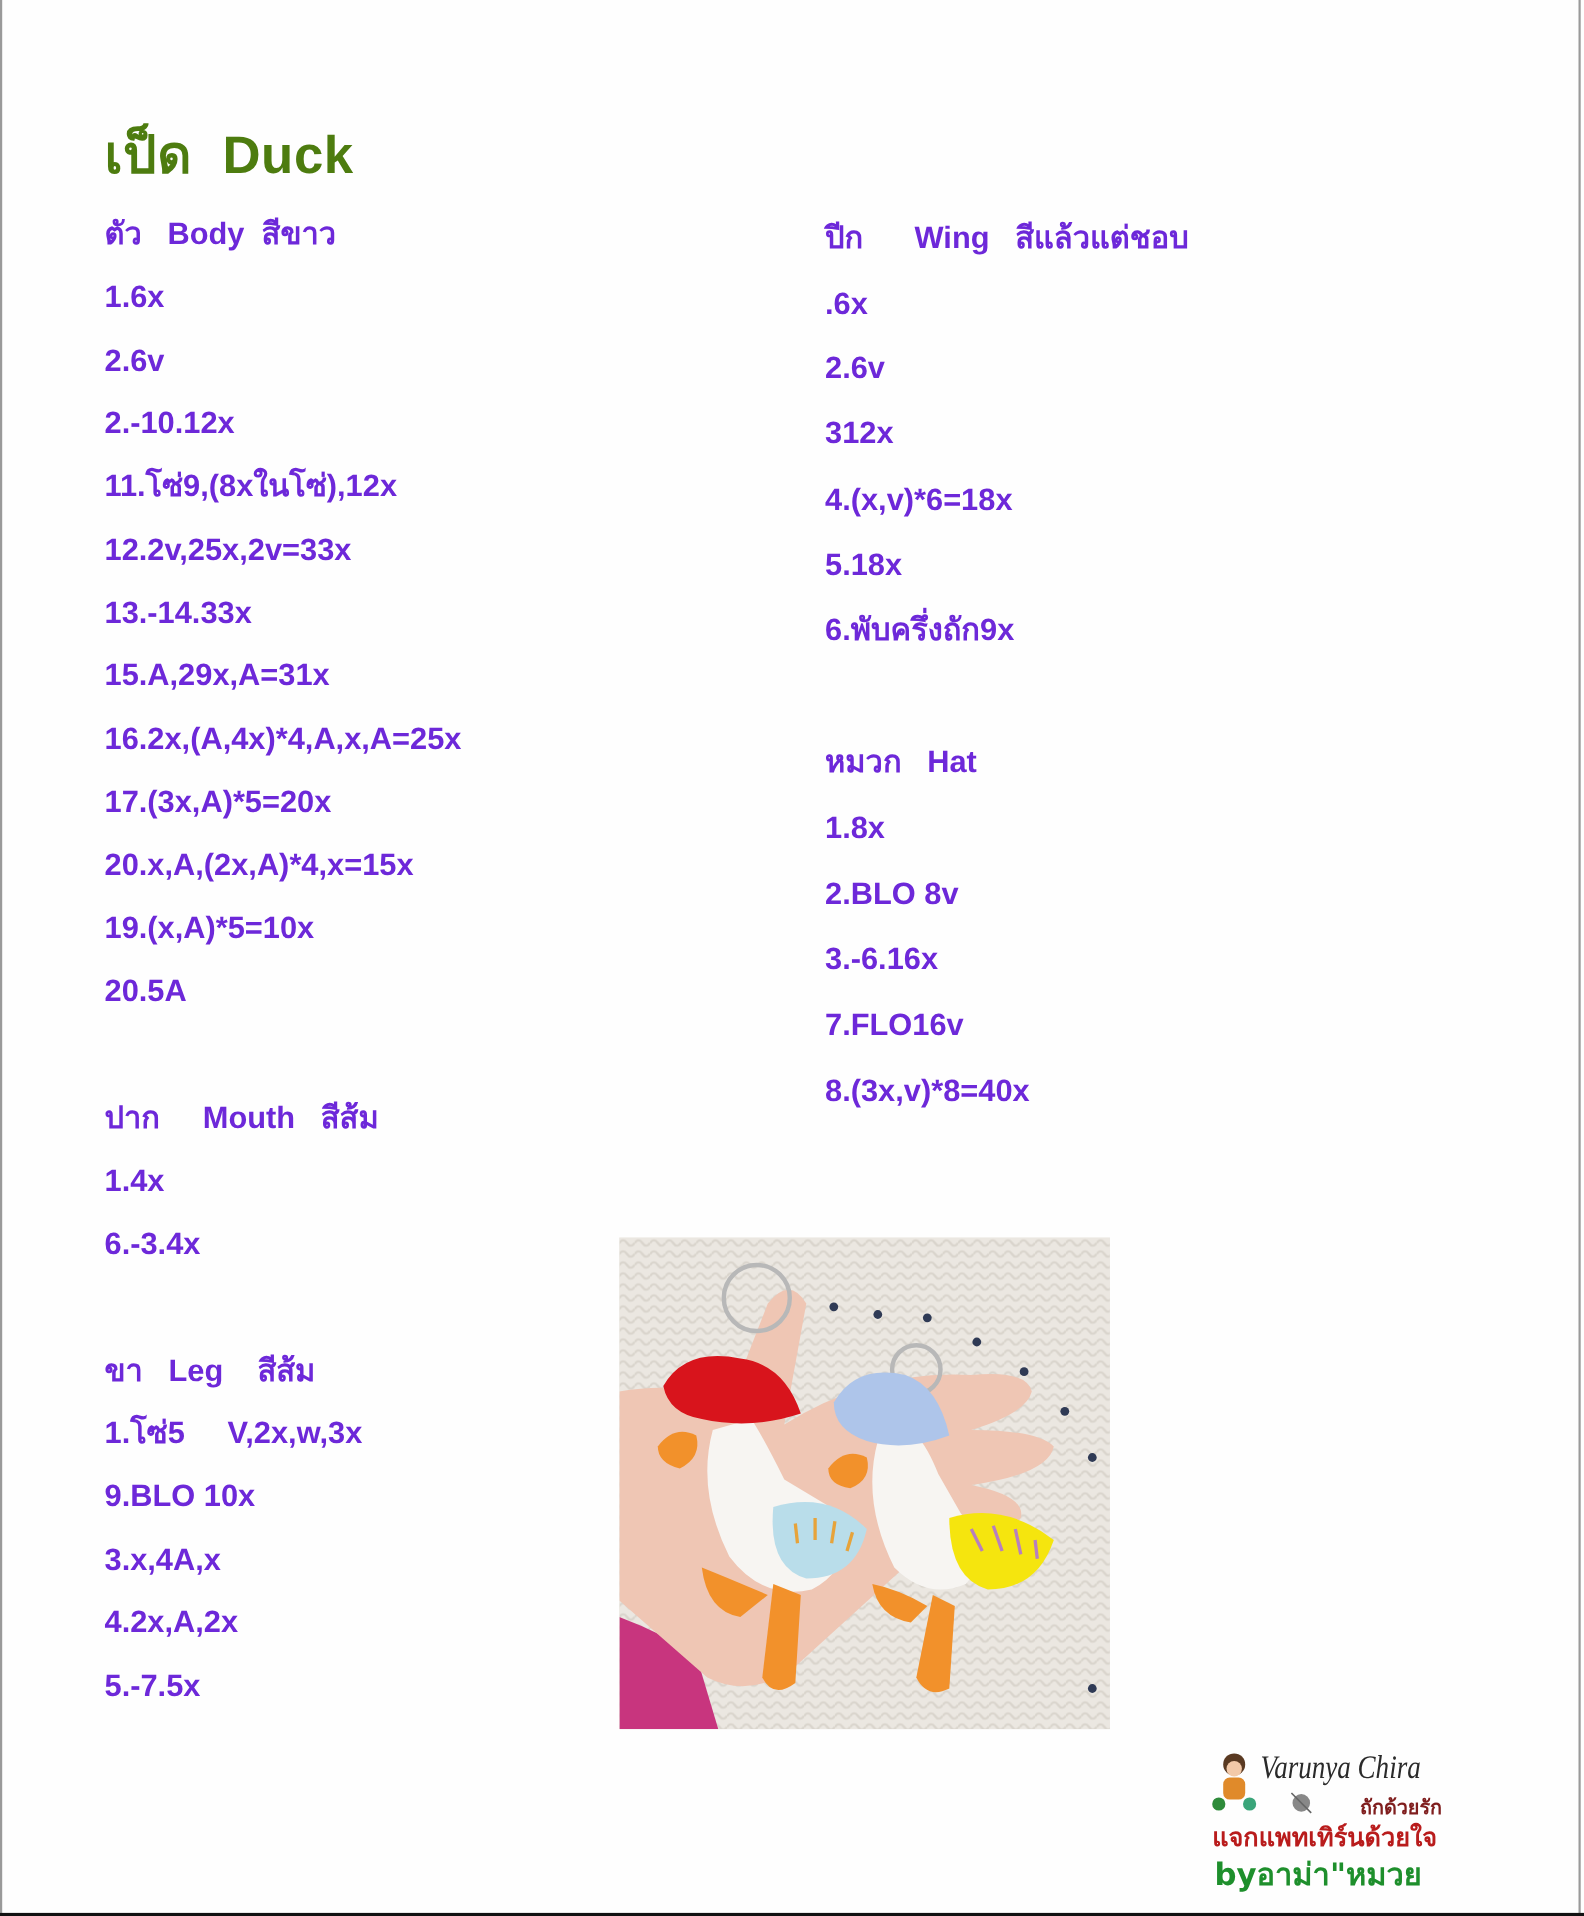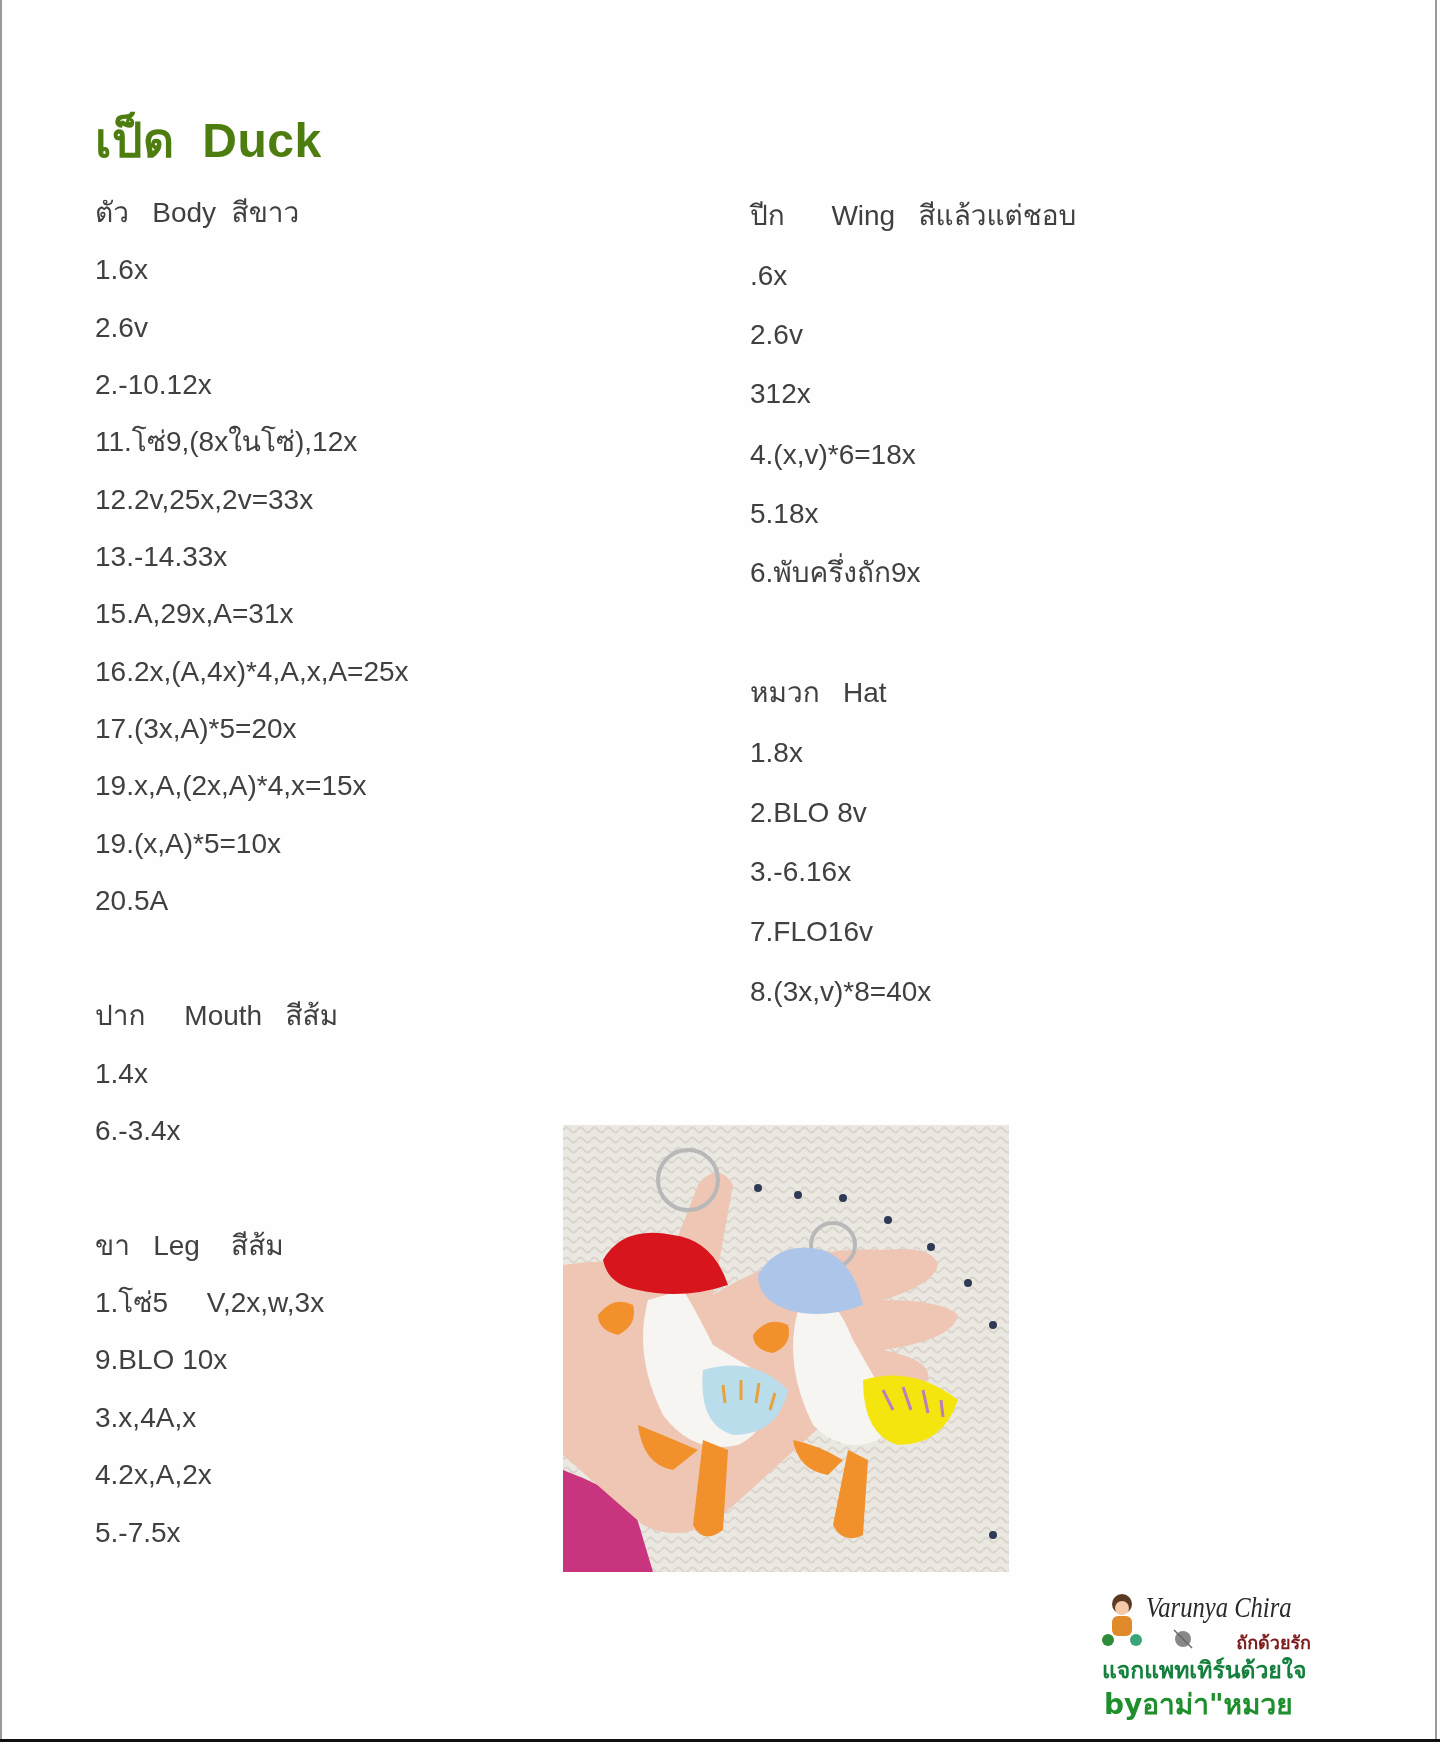--- a/index.html
+++ b/index.html
@@ -8,31 +8,32 @@
     background:#fefefe; font-family:"DejaVu Sans","Liberation Sans",sans-serif; color:#3c3c3c;
   }
   .frame-left { position:absolute; left:0; top:0; width:2px; height:1742px; background:#9a9a9a; }
   .frame-right { position:absolute; right:3px; top:0; width:2px; height:1742px; background:#9a9a9a; }
   .frame-bottom { position:absolute; left:0; bottom:0; width:1440px; height:3px; background:#111; }
   .title {
     position:absolute; left:95px; top:102px; font-size:48px; font-weight:bold; color:#4d7c0f;
     font-family:"Liberation Sans","DejaVu Sans",sans-serif; letter-spacing:0.5px; white-space:pre;
   }
   .line {
-    position:absolute; font-size:28px; line-height:34px; white-space:pre; color:#404040;
+    position:absolute; font-size:28px; line-height:34px; white-space:pre; color:#6d28d9;
     font-family:"Liberation Sans","DejaVu Sans",sans-serif;
+    font-weight:bold;
   }
   .photo {
     position:absolute; left:563px; top:1125px; width:446px; height:447px; overflow:hidden;
     background:#e9e5df;
   }
   .logo { position:absolute; left:1094px; top:1588px; width:225px; height:132px; }
   .logo .name { position:absolute; left:52px; top:2px; font-family:"Liberation Serif","DejaVu Serif",serif; font-style:italic; font-size:30px; color:#2a2a2a; white-space:pre; transform:scaleX(0.82); transform-origin:left; }
   .logo .sub1 { position:absolute; right:8px; top:40px; font-size:18px; font-weight:bold; color:#7f1d1d; white-space:pre; }
-  .logo .sub2 { position:absolute; left:8px; top:64px; font-size:23px; font-weight:bold; color:#15803d; white-space:pre; }
+  .logo .sub2 { position:absolute; left:8px; top:64px; font-size:23px; font-weight:bold; color:#b91c1c; white-space:pre; }
   .logo .sub3 { position:absolute; left:10px; top:94px; font-size:28px; font-weight:bold; color:#1e8f2c; white-space:pre; }
 </style>
 </head>
 <body>
 
 <div class="frame-left"></div>
 <div class="frame-right"></div>
 <div class="frame-bottom"></div>
 
 <div class="title">เป็ด  Duck</div>
@@ -41,21 +42,21 @@
   <div class="line" style="left:95px;top:196px">ตัว   Body  สีขาว</div>
   <div class="line" style="left:95px;top:253px">1.6x</div>
   <div class="line" style="left:95px;top:311px">2.6v</div>
   <div class="line" style="left:95px;top:368px">2.-10.12x</div>
   <div class="line" style="left:95px;top:425px">11.โซ่9,(8xในโซ่),12x</div>
   <div class="line" style="left:95px;top:483px">12.2v,25x,2v=33x</div>
   <div class="line" style="left:95px;top:540px">13.-14.33x</div>
   <div class="line" style="left:95px;top:597px">15.A,29x,A=31x</div>
   <div class="line" style="left:95px;top:655px">16.2x,(A,4x)*4,A,x,A=25x</div>
   <div class="line" style="left:95px;top:712px">17.(3x,A)*5=20x</div>
-  <div class="line" style="left:95px;top:769px">19.x,A,(2x,A)*4,x=15x</div>
+  <div class="line" style="left:95px;top:769px">20.x,A,(2x,A)*4,x=15x</div>
   <div class="line" style="left:95px;top:827px">19.(x,A)*5=10x</div>
   <div class="line" style="left:95px;top:884px">20.5A</div>
 </div>
 
 <div>
   <div class="line" style="left:95px;top:999px">ปาก     Mouth   สีส้ม</div>
   <div class="line" style="left:95px;top:1057px">1.4x</div>
   <div class="line" style="left:95px;top:1114px">6.-3.4x</div>
 </div>
 

